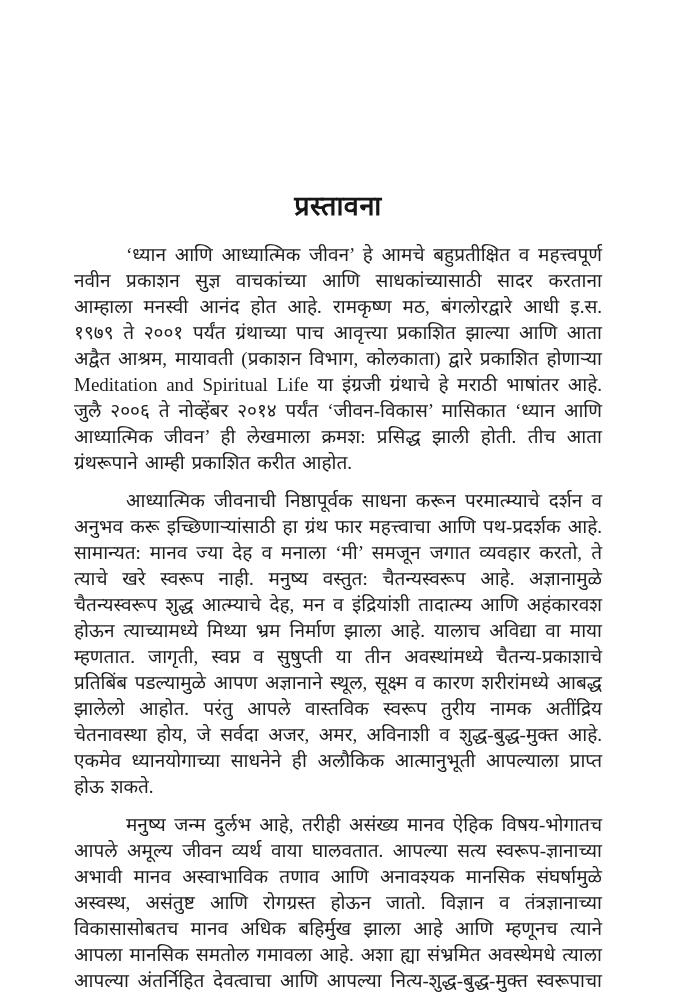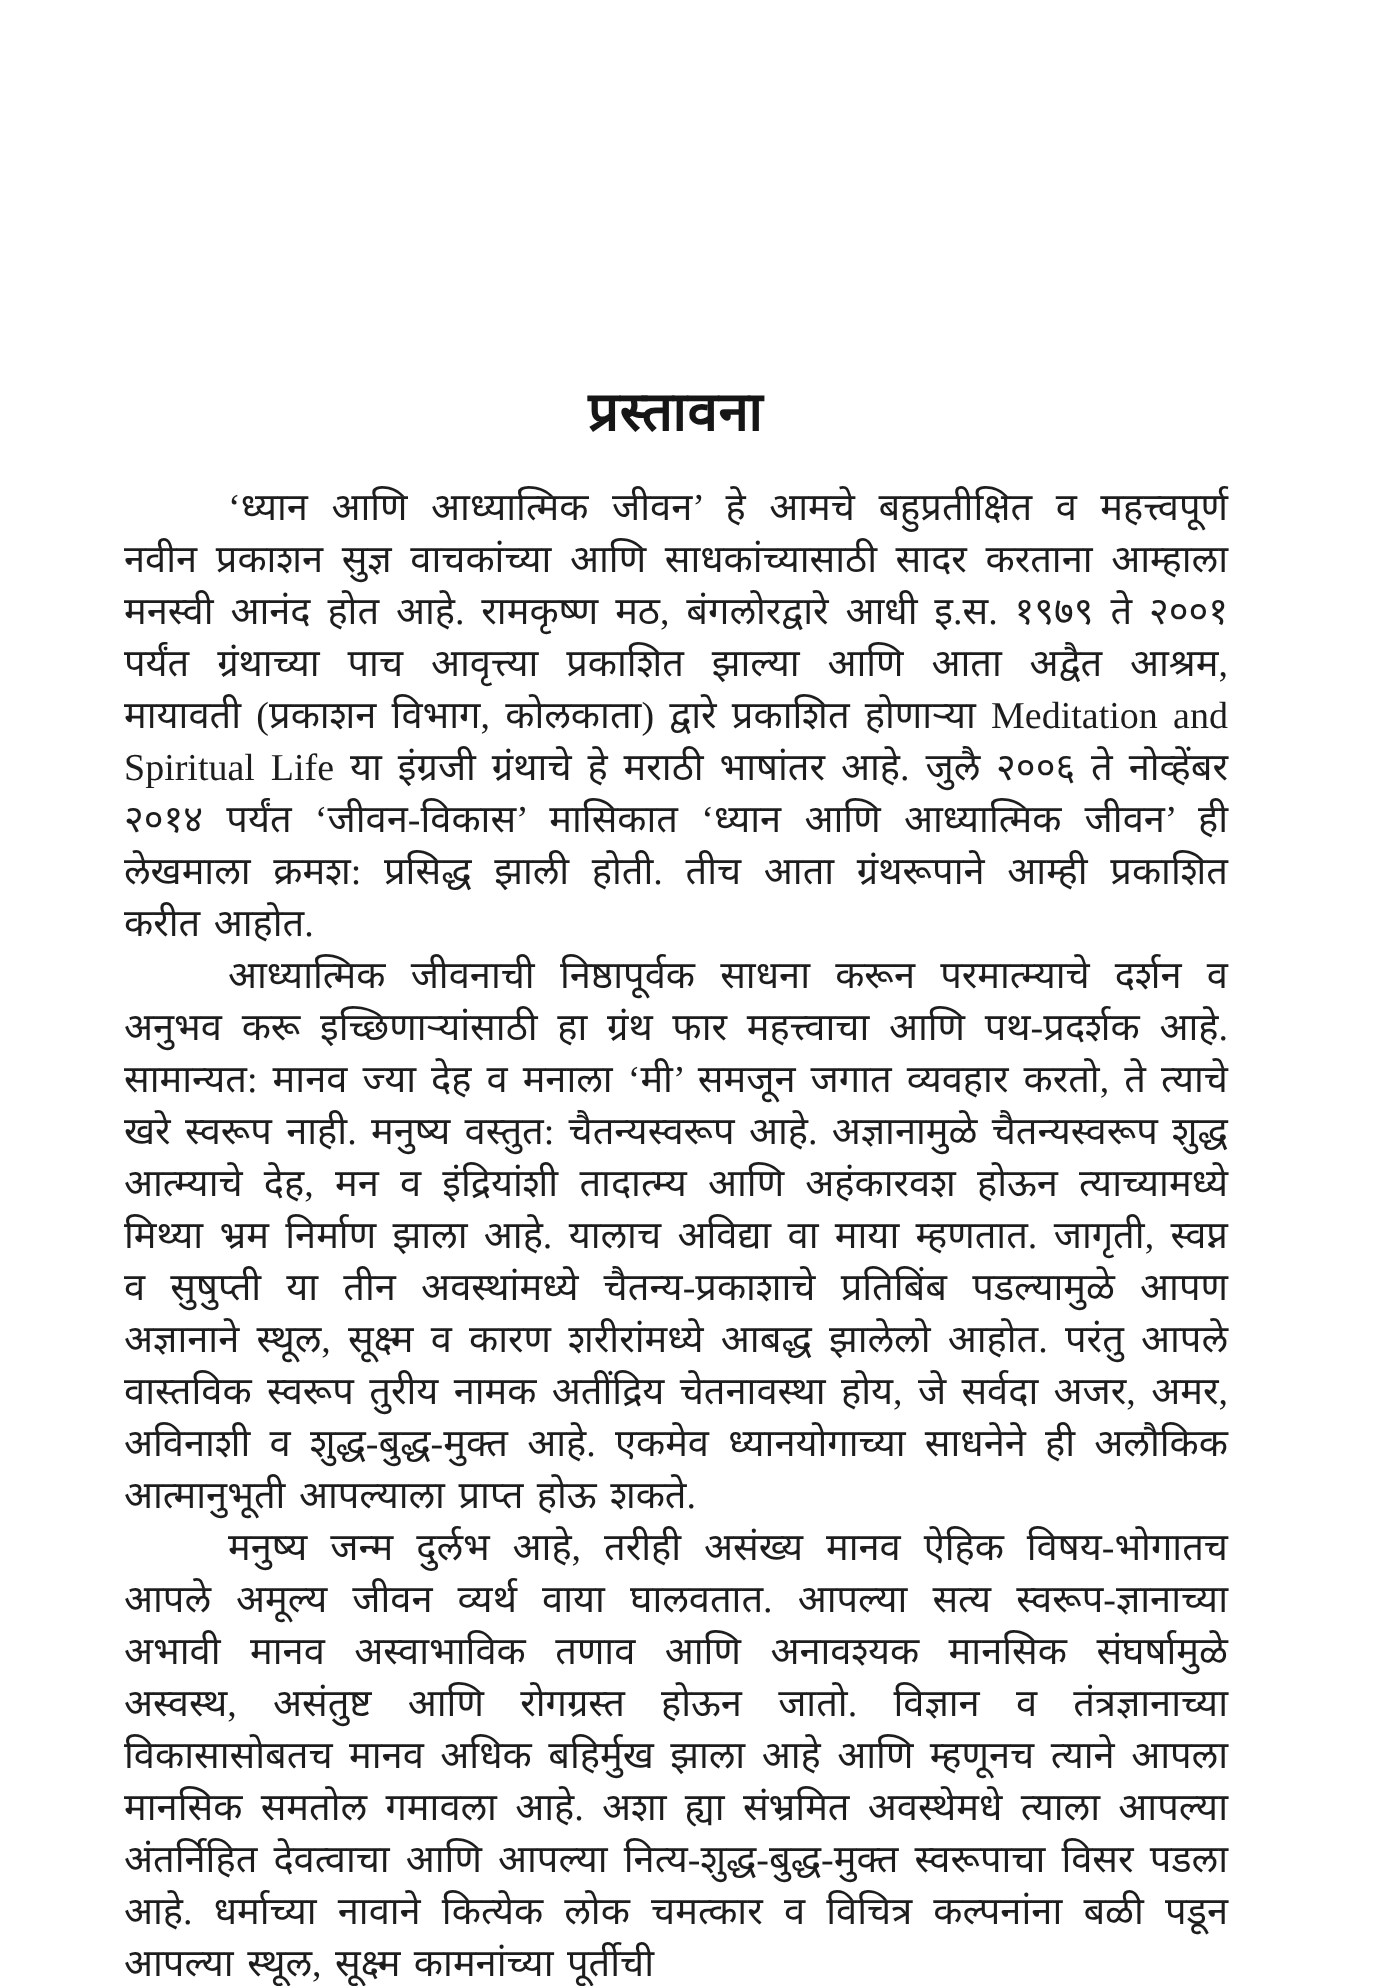--- a/index.html
+++ b/index.html
@@ -29,21 +29,21 @@
     color: #161616;
   }
   .body-text {
     margin-top: 16px;
     font-size: 19px;
     line-height: 26px;
     text-align: justify;
     word-spacing: 2px;
   }
   .para {
-    margin: 0;
+    margin: 12px;
     text-indent: 52px;
   }
 </style>
 </head>
 <body>
 
 <div class="page">
   <h1 class="page-title">प्रस्तावना</h1>
   <div class="body-text">
     <p class="para">‘ध्यान आणि आध्यात्मिक जीवन’ हे आमचे बहुप्रतीक्षित व महत्त्वपूर्ण नवीन प्रकाशन सुज्ञ वाचकांच्या आणि साधकांच्यासाठी सादर करताना आम्हाला मनस्वी आनंद होत आहे. रामकृष्ण मठ, बंगलोरद्वारे आधी इ.स. १९७९ ते २००१ पर्यंत ग्रंथाच्या पाच आवृत्त्या प्रकाशित झाल्या आणि आता अद्वैत आश्रम, मायावती (प्रकाशन विभाग, कोलकाता) द्वारे प्रकाशित होणाऱ्या Meditation and Spiritual Life या इंग्रजी ग्रंथाचे हे मराठी भाषांतर आहे. जुलै २००६ ते नोव्हेंबर २०१४ पर्यंत ‘जीवन-विकास’ मासिकात ‘ध्यान आणि आध्यात्मिक जीवन’ ही लेखमाला क्रमश: प्रसिद्ध झाली होती. तीच आता ग्रंथरूपाने आम्ही प्रकाशित करीत आहोत.</p>

